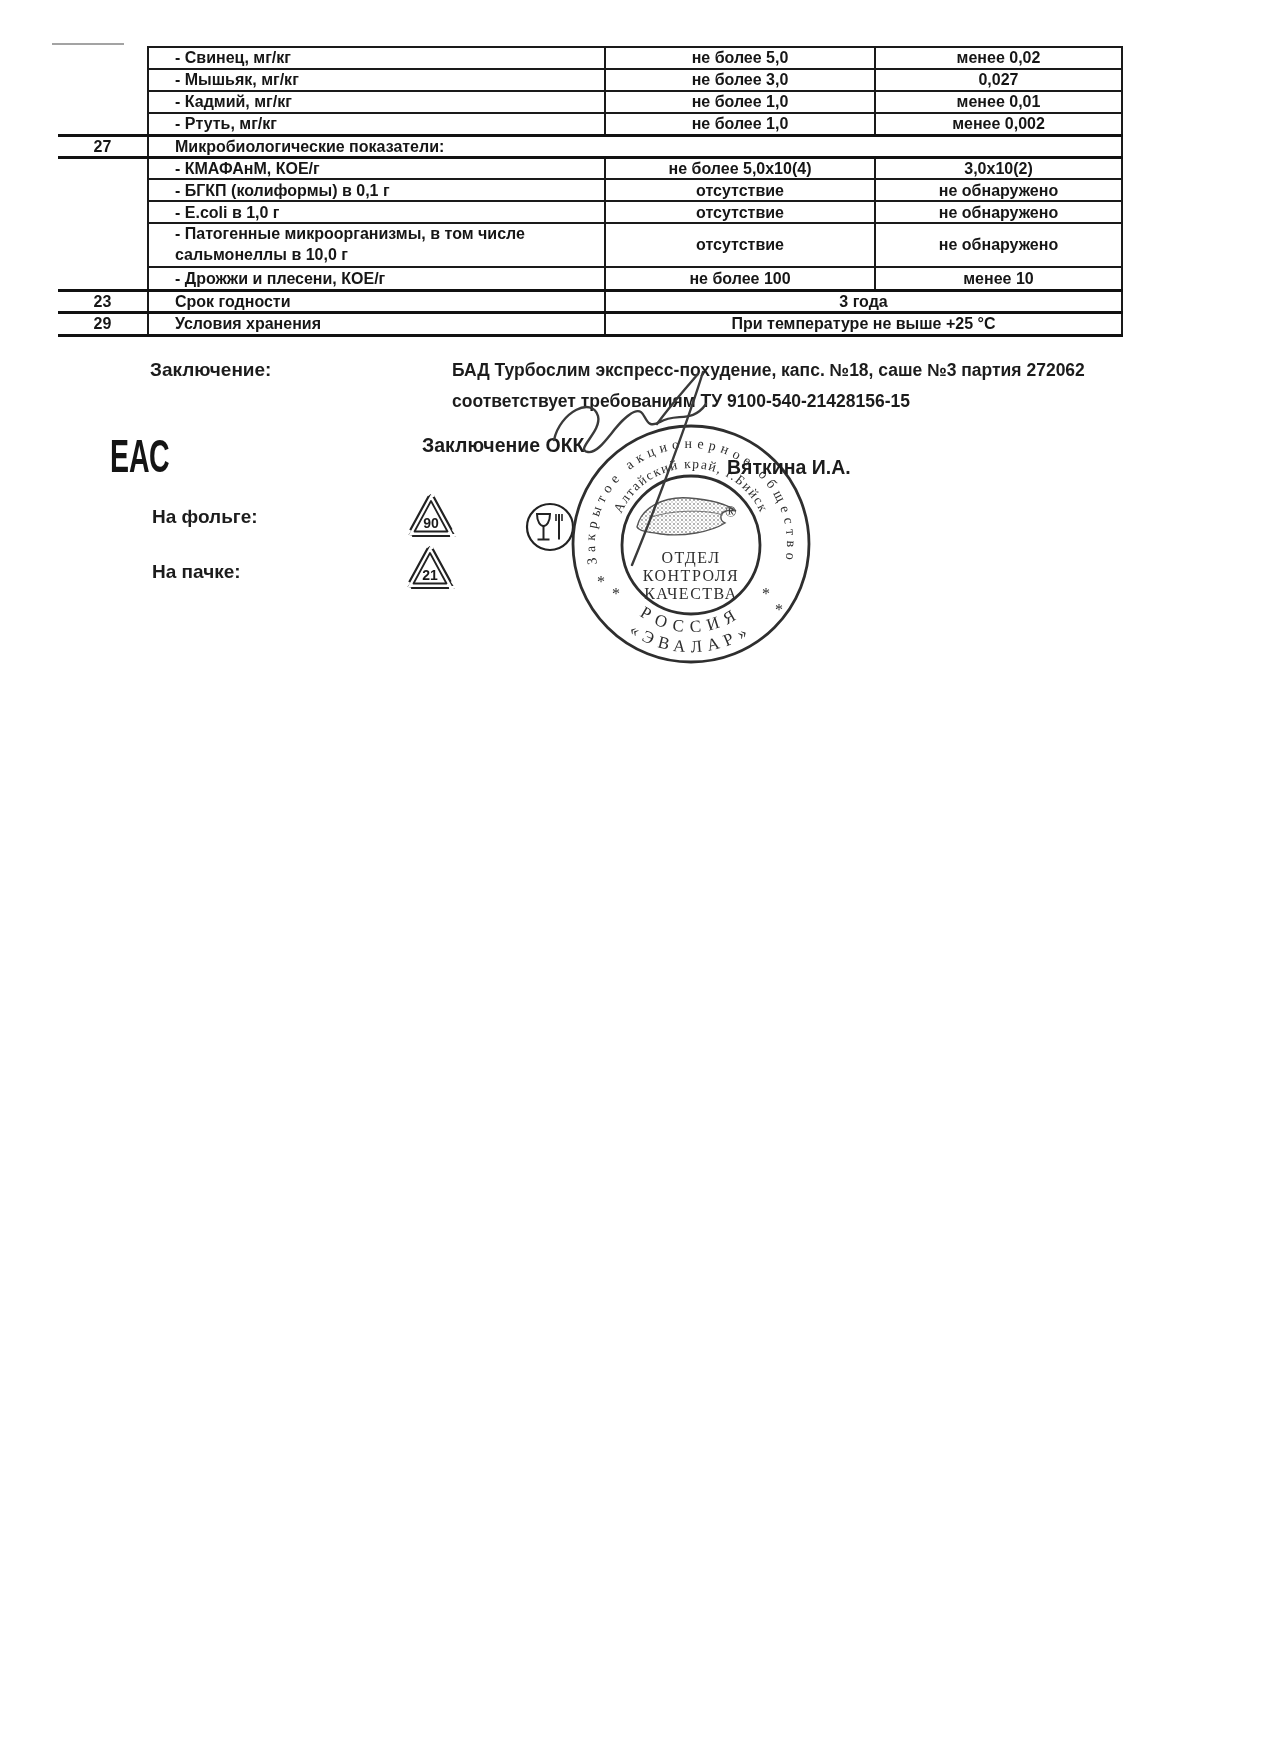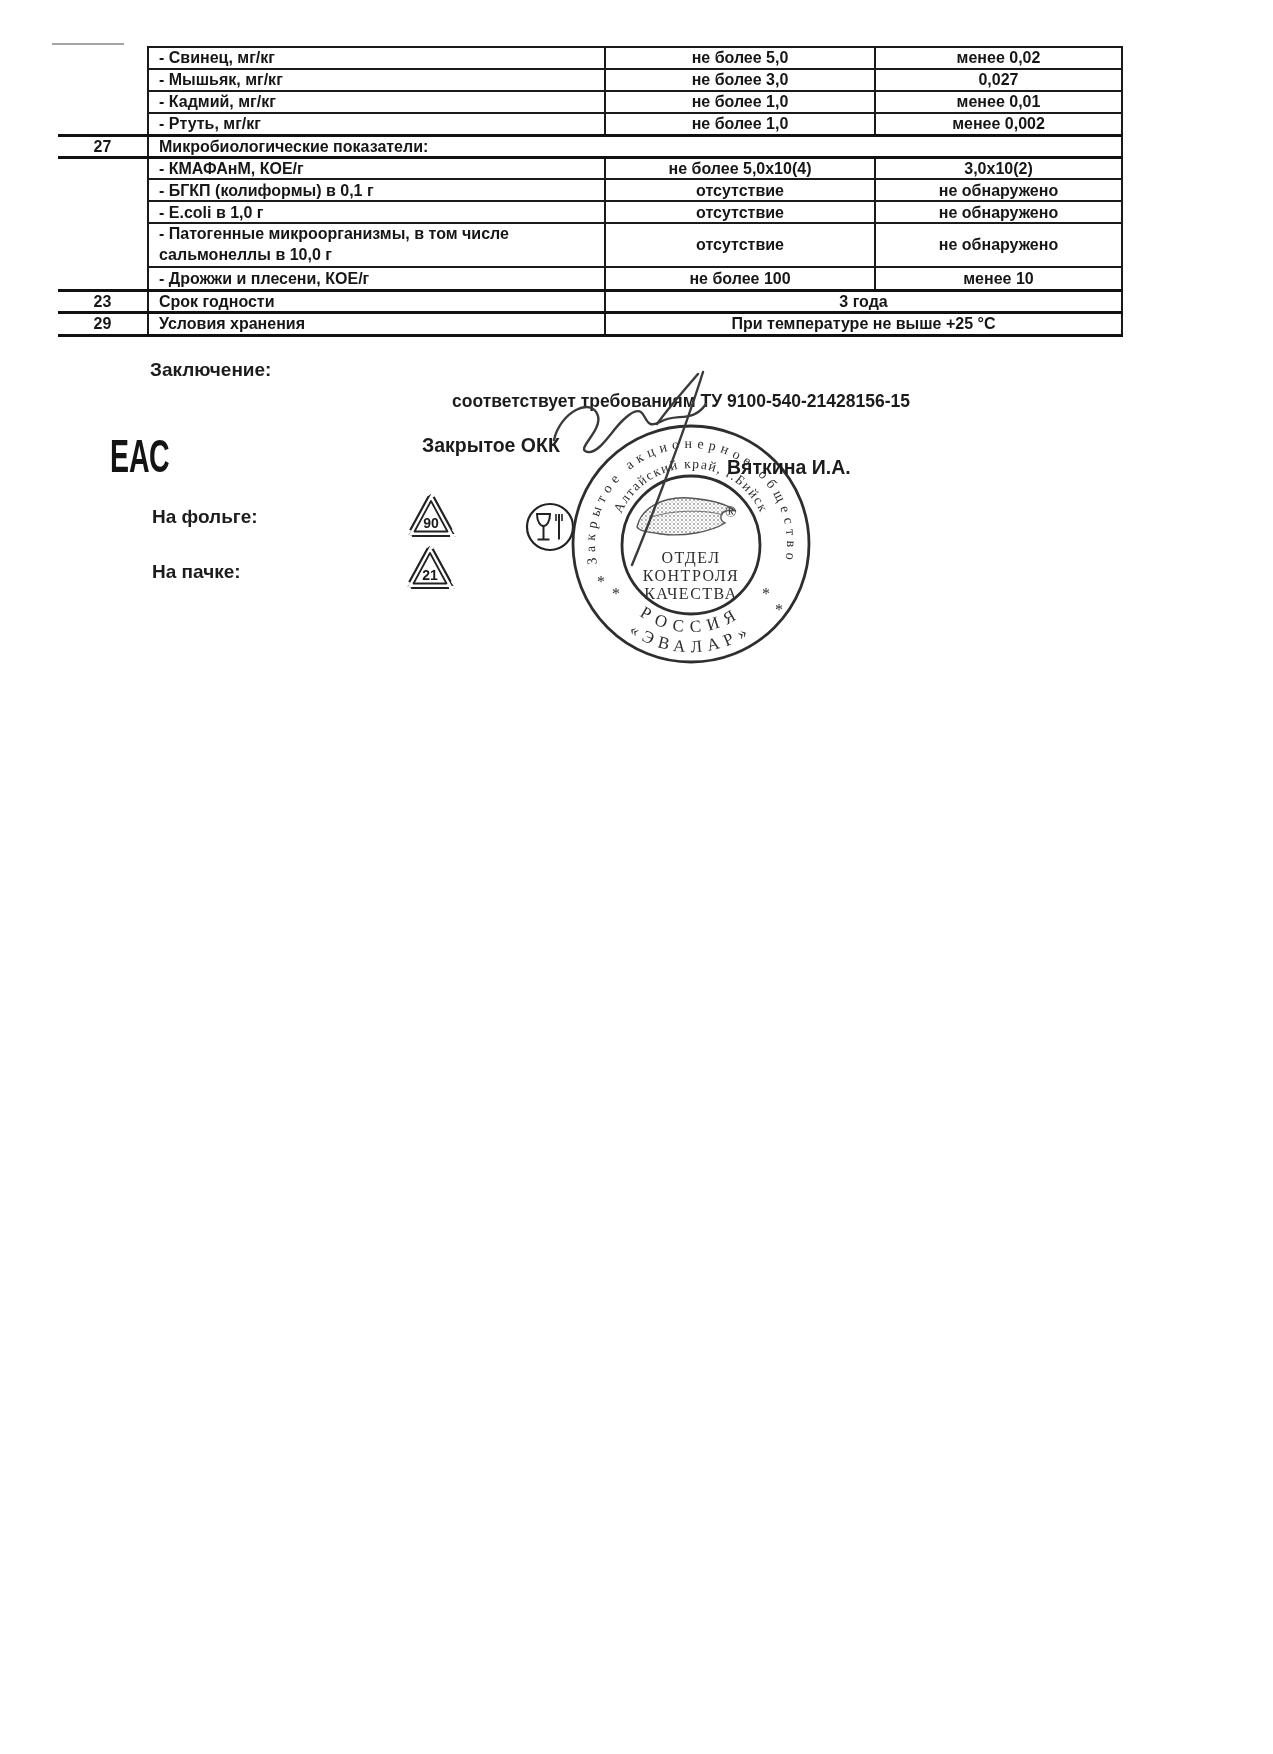--- a/index.html
+++ b/index.html
@@ -9,21 +9,21 @@
     background:#ffffff;
     font-family:"Liberation Sans",sans-serif;
     color:#1c1c1c;
     overflow:hidden;
   }
   
   .tbl-wrap{position:absolute;left:58px;top:46px;}
   table{border-collapse:collapse;table-layout:fixed;width:1064px;
         font-size:16px;font-weight:600;color:#161616;}
   td{padding:0 6px;vertical-align:middle;line-height:1.2;overflow:hidden;}
-  td.name{text-align:left;padding-left:10px;}
+  td.name{text-align:left;padding-left:26px;}
   td.ctr{text-align:center;border-radius:9px;}
   td.num{text-align:center;}
   .t2{border-top:2px solid #1a1a1a;}
   .r2{border-right:2px solid #1a1a1a;}
   .b2{border-bottom:2px solid #1a1a1a;}
   .b3{border-bottom:3.5px solid #111;}
   .h22{height:22px;}
   .h24{height:24px;}
   .h44{height:31px;}
   .prewrap{white-space:pre-line;line-height:1.3;}
@@ -122,23 +122,24 @@
       <tr class="h22">
         <td class="num r2 b3">29</td>
         <td class="name b3 r2">Условия хранения</td>
         <td class="ctr b3 r2" colspan="2">При температуре не выше +25 °С</td>
       </tr>
     </tbody>
       </table>
   </div>
 
   <div class="abs lbl concl-label">Заключение:</div>
+  <div class="abs concl-line1">БАД  Турбослим экспресс-похудение, капс. №18, саше №3 партия 272062</div>
   <div class="abs concl-line2">соответствует требованиям ТУ 9100-540-21428156-15</div>
 
-  <div class="abs lbl signoff-pos">Закрытое ОКК</div>
+  <div class="abs lbl signoff-pos">Заключение ОКК</div>
   <div class="abs signoff-name">Вяткина И.А.</div>
 
   <div class="abs eac">ЕАС</div>
 
   <div class="abs lbl foil-label">На фольге:</div>
   <div class="abs lbl pack-label">На пачке:</div>
 
   <svg class="svg-abs" style="left:403px;top:489px;" width="56" height="55" viewBox="0 0 56 55">
     <path d="M28,3 L52,47 L4,47 Z" fill="none" stroke="#222" stroke-width="2.2" stroke-linejoin="round"></path>
     <path d="M28,12 L44.5,42.5 L11.5,42.5 Z" fill="none" stroke="#222" stroke-width="1.8" stroke-linejoin="round"></path>

